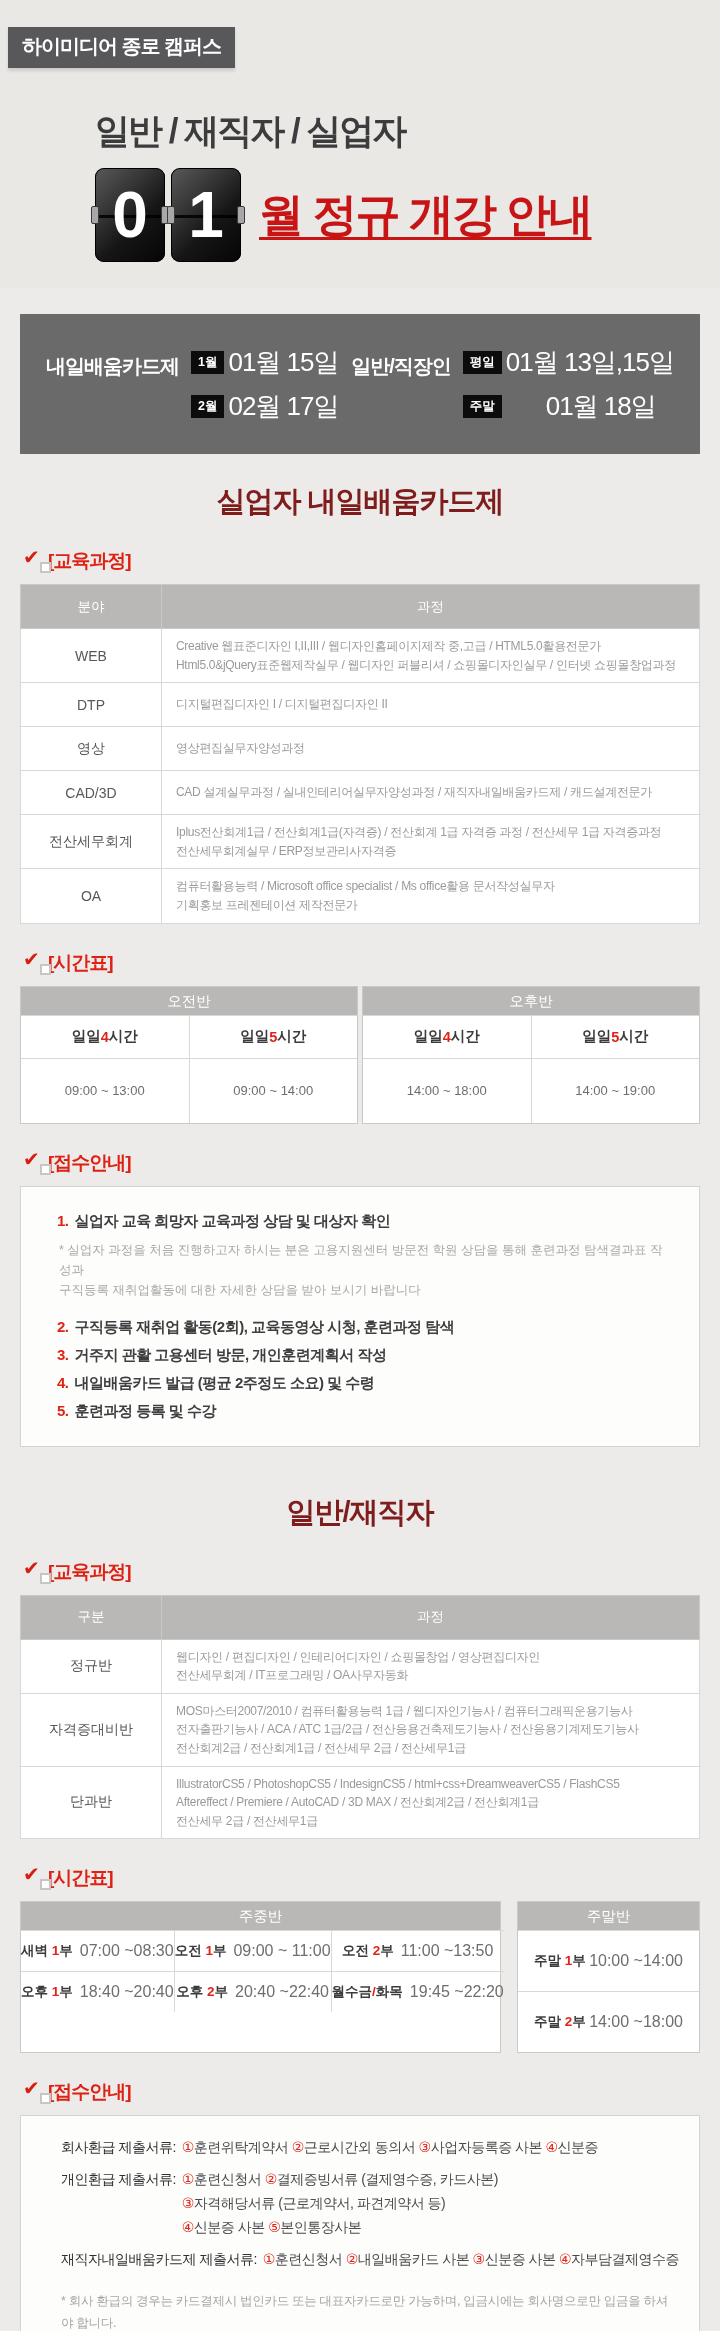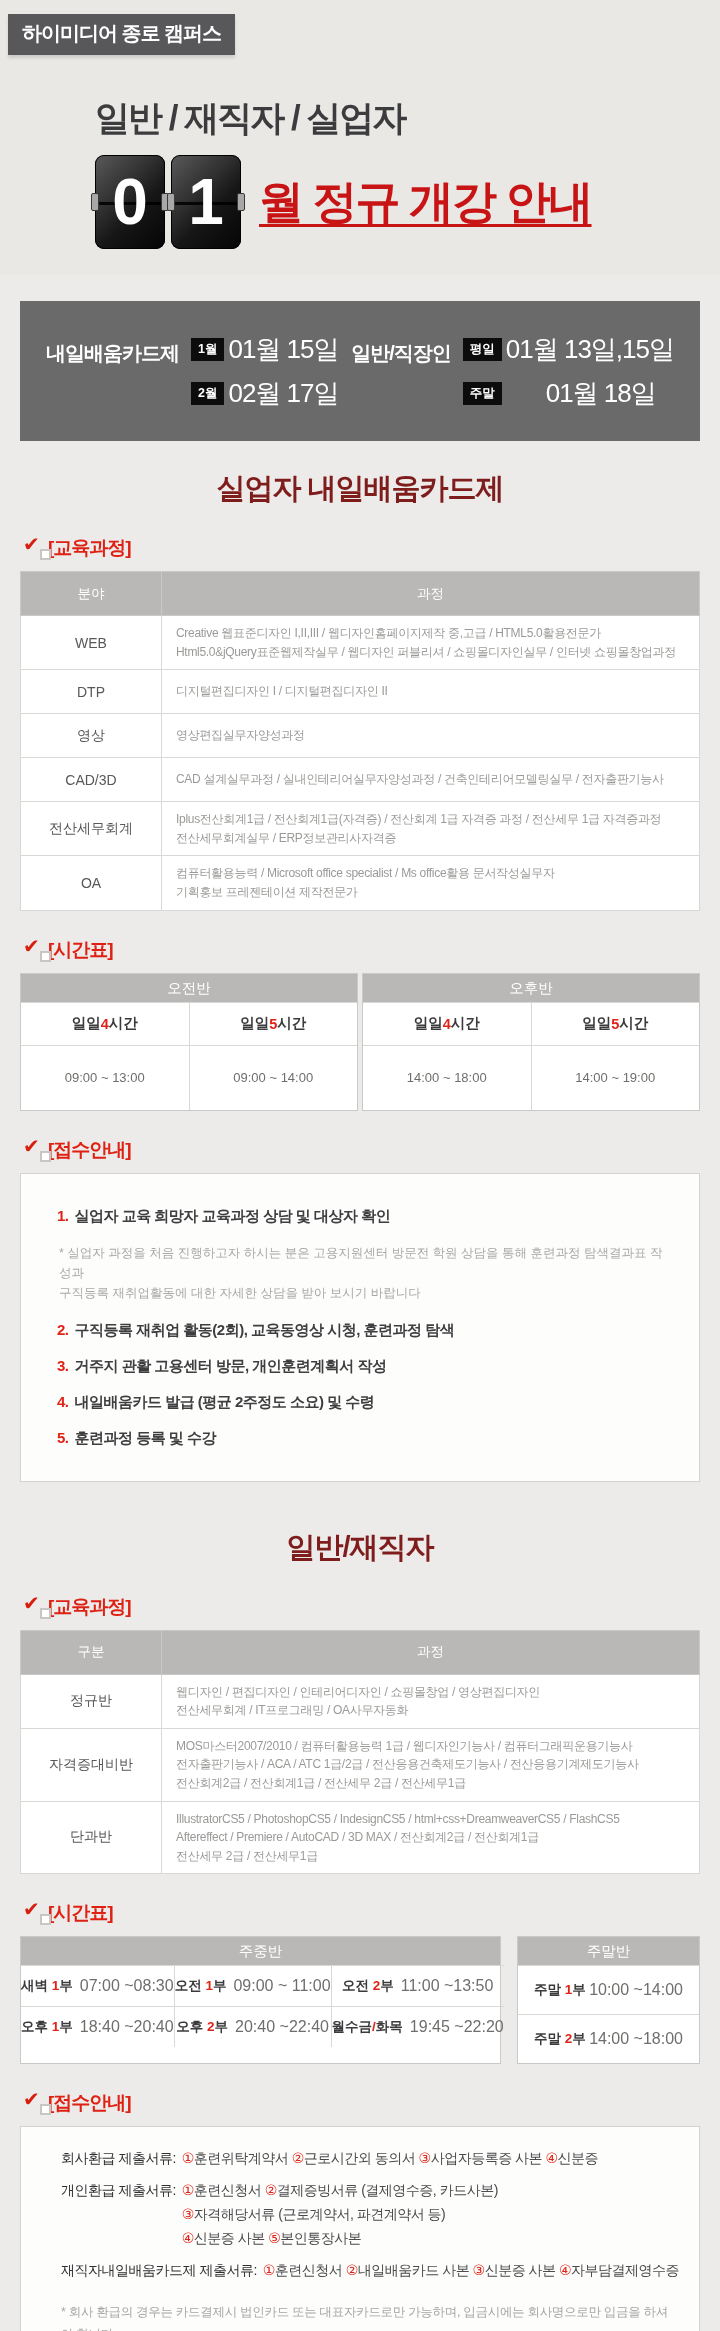--- a/index.html
+++ b/index.html
@@ -5,21 +5,21 @@
   html,body{margin:0;padding:0;}
   body{
     width:720px;height:2331px;position:relative;overflow:hidden;
     background:#ecebe9;
     font-family:"Liberation Sans","DejaVu Sans",sans-serif;
     color:#333;
   }
   .topband{background:#e9e8e5;padding-bottom:26px;}
   
   .campus-badge{display:inline-block;background:#58585a;color:#fff;font-size:20px;font-weight:bold;
-    padding:6px 14px 8px;margin:14px 0 0 8px;letter-spacing:-1px;box-shadow:0 3px 3px rgba(0,0,0,.12);}
+    padding:6px 14px 8px;margin:27px 0 0 8px;letter-spacing:-1px;box-shadow:0 3px 3px rgba(0,0,0,.12);}
   
   .hero{margin:40px 0 0 95px;}
   .hero-sub{font-size:35px;font-weight:bold;color:#3c3c3e;letter-spacing:-2px;}
   .flip-row{display:flex;align-items:center;margin-top:13px;}
   .flip-cards{display:flex;gap:6px;}
   .card{width:70px;height:94px;border-radius:9px;position:relative;
     background:linear-gradient(135deg,#5a5a5a 0%,#303030 38%,#161616 60%,#050505 100%);
     display:flex;align-items:center;justify-content:center;box-shadow:inset 0 0 0 1px #000;}
   .card::after{content:"";position:absolute;left:0;right:0;top:50%;height:3px;background:rgba(0,0,0,.85);}
   .card .pin{position:absolute;width:6px;height:16px;background:#a8a8a8;border:1px solid #3a3a3a;border-radius:2px;top:calc(50% - 9px);z-index:2;}
@@ -57,35 +57,35 @@
   .tt-head{background:#b9b8b6;color:#fff;text-align:center;font-size:14.5px;height:28px;line-height:28px;}
   .tt-row{display:flex;}
   .tt-cell{flex:1;display:flex;align-items:center;justify-content:center;border-top:1px solid #d8d8d6;}
   .tt-cell + .tt-cell{border-left:1px solid #d8d8d6;}
   .tt-lblrow .tt-cell{height:42px;font-size:14.5px;font-weight:bold;color:#3b3b3d;}
   .tt-timerow .tt-cell{height:64px;font-size:13px;color:#6e6e6c;}
   .rednum{color:#e02317;}
   
   .box{margin:8px 20px 0;background:#fdfdfc;border:1px solid #d3d3d1;box-sizing:border-box;}
   .box.steps{padding:16px 26px 16px 36px;}
-  .step{font-size:15px;font-weight:bold;color:#3e3e40;margin:17px 0;letter-spacing:-0.5px;}
+  .step{font-size:15px;font-weight:bold;color:#3e3e40;margin:9px 0;letter-spacing:-0.5px;}
   .step .no{color:#e02317;margin-right:6px;}
   .step-sub{font-size:12.5px;color:#a8a8a6;font-weight:normal;margin:7px 0 18px 2px;line-height:1.6;white-space:pre-line;}
   
   .wk-wrap{display:flex;gap:16px;margin:8px 20px 0;}
   .wk{border:1px solid #c9c9c7;background:#fff;box-sizing:border-box;}
   .wk-head{background:#b9b8b6;color:#fff;text-align:center;font-size:14.5px;height:28px;line-height:28px;}
   .wk.weekday{width:481px;}
   .wk.weekend{width:183px;}
   .wk-grid{display:grid;grid-template-columns:repeat(3,1fr);}
   .wk-cell{height:40px;display:flex;align-items:center;justify-content:center;gap:7px;border-top:1px solid #d8d8d6;border-left:1px solid #d8d8d6;}
   .wk-cell:nth-child(3n+1){border-left:none;}
   .wk-cell .lb,.we-row .lb{font-size:13.5px;font-weight:bold;color:#3b3b3d;white-space:nowrap;}
   .wk-cell .tm,.we-row .tm{font-size:16px;color:#6e6e6c;white-space:nowrap;}
-  .we-row{height:40px;display:flex;align-items:center;justify-content:space-between;padding:4px 16px;border-top:1px solid #d8d8d6;}
+  .we-row{height:40px;display:flex;align-items:center;justify-content:space-between;padding:10px 16px;border-top:1px solid #d8d8d6;}
   
   .box.docs{padding:20px 20px 18px 40px;}
   .doc{display:flex;font-size:14px;color:#4a4a4c;line-height:1.7;margin-bottom:8px;letter-spacing:-0.5px;}
   .doc-title{font-weight:normal;color:#303032;white-space:nowrap;margin-right:6px;}
   .doc-lines{white-space:pre-line;}
   .rc{color:#e02317;}
   .notes{margin-top:20px;font-size:12.5px;color:#a5a5a3;line-height:1.7;white-space:pre-line;letter-spacing:-0.3px;}
 </style>
 </head>
 <body>
@@ -165,21 +165,21 @@
   <tr>
         <td class="lbl">DTP</td>
         <td class="crs">디지털편집디자인 I / 디지털편집디자인 II</td>
       </tr>
   <tr>
         <td class="lbl">영상</td>
         <td class="crs">영상편집실무자양성과정</td>
       </tr>
   <tr>
         <td class="lbl">CAD/3D</td>
-        <td class="crs">CAD 설계실무과정 / 실내인테리어실무자양성과정 / 건축인테리어모델링실무 / 전자출판기능사</td>
+        <td class="crs">CAD 설계실무과정 / 실내인테리어실무자양성과정 / 재직자내일배움카드제 / 캐드설계전문가</td>
       </tr>
   <tr>
         <td class="lbl">전산세무회계</td>
         <td class="crs">Iplus전산회계1급 / 전산회계1급(자격증) / 전산회계 1급 자격증 과정 / 전산세무 1급 자격증과정
 전산세무회계실무 / ERP정보관리사자격증</td>
       </tr>
   <tr>
         <td class="lbl">OA</td>
         <td class="crs">컴퓨터활용능력 / Microsoft office specialist / Ms office활용 문서작성실무자
 기획홍보 프레젠테이션 제작전문가</td>

